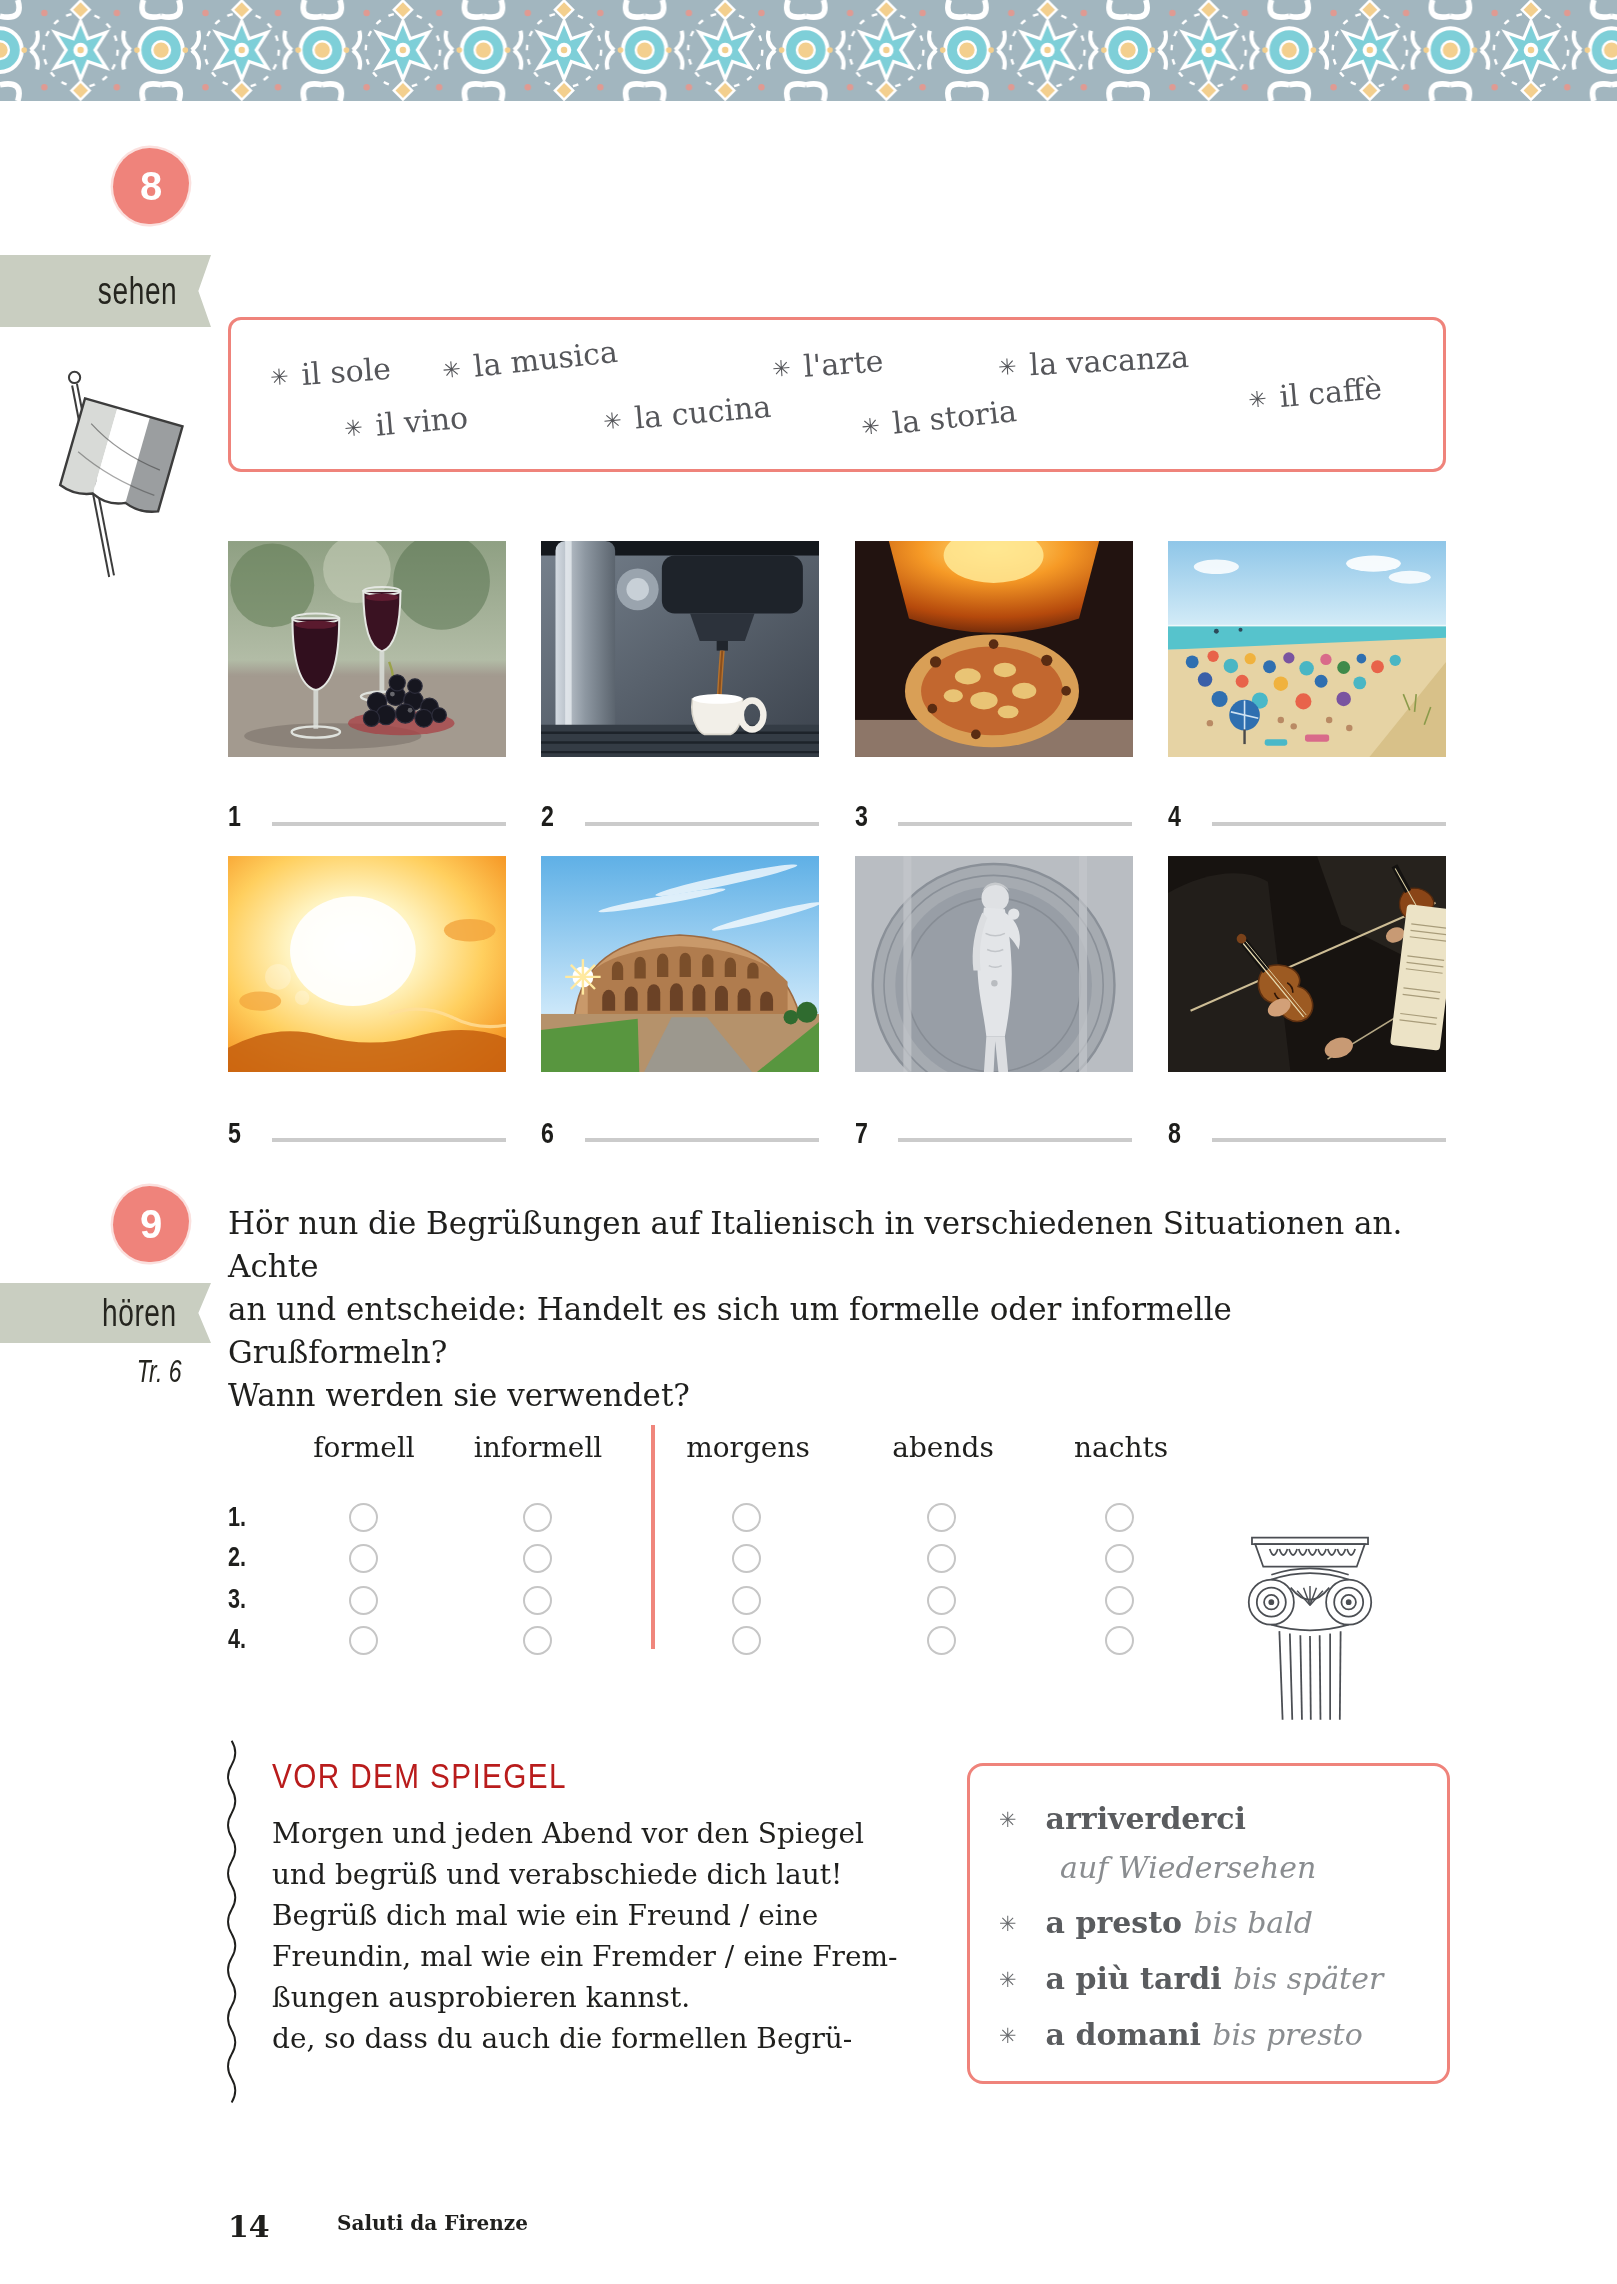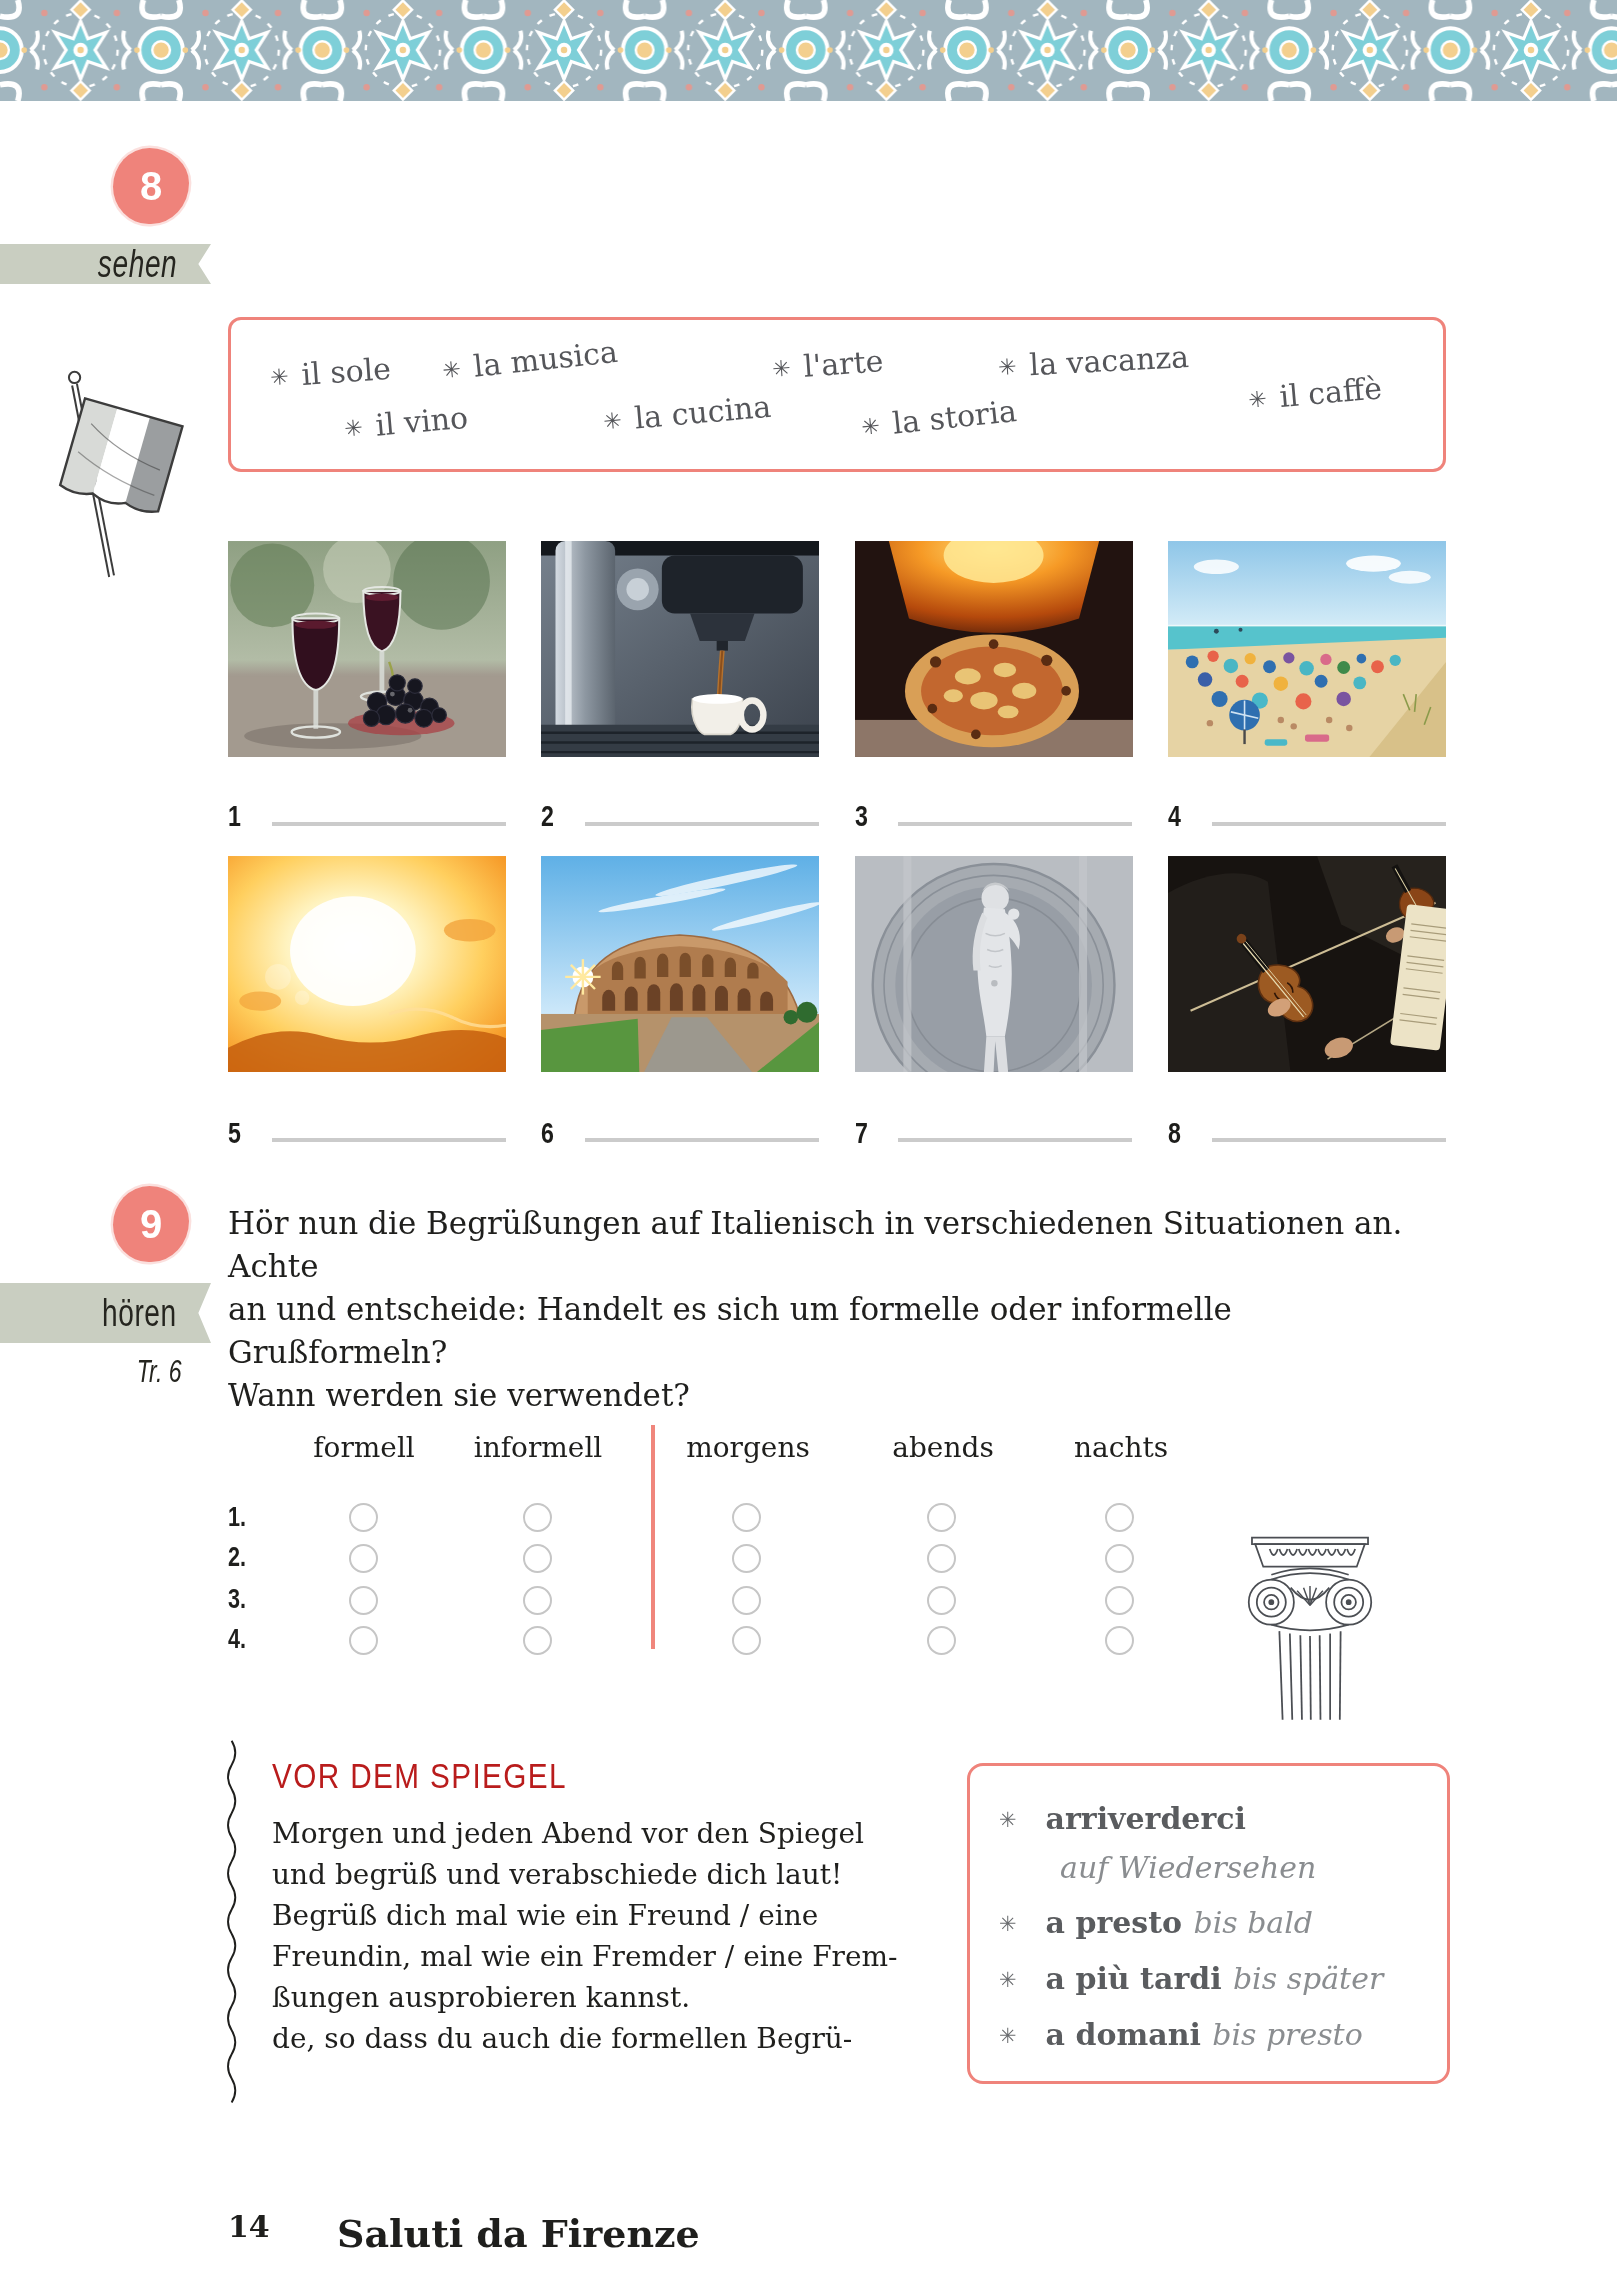--- a/index.html
+++ b/index.html
@@ -15,21 +15,21 @@
     border-radius:48% 52% 50% 47% / 51% 46% 54% 49%;
     display:flex;align-items:center;justify-content:center;
     font-family:"Liberation Sans",sans-serif;font-weight:bold;font-size:40px;
     box-shadow:0 0 0 2.4px rgba(239,131,123,.25);}
   .circle8{left:113px;top:148px;}
   .circle9{left:113px;top:1186px;}
 
   
   .ribbon{left:0;background:#c9cec1;display:flex;align-items:center;justify-content:flex-end;
     clip-path:polygon(0 0,100% 0,94% 50%,100% 100%,0 100%);padding-right:34px;box-sizing:border-box;}
-  .ribbon-sehen{top:244px;width:211px;height:40px;font-style:italic;}
+  .ribbon-sehen{top:255px;width:211px;height:72px;}
   .ribbon-hoeren{top:1283px;width:211px;height:60px;}
   .ribbon .lbl{display:inline-block;transform:scaleX(.72);transform-origin:right center;
     font-family:"Liberation Sans",sans-serif;font-size:39px;color:#25251f;letter-spacing:0.8px;}
   .track{left:103px;top:1353px;width:113px;text-align:center;font-style:italic;}
   .track .lbl{display:inline-block;transform:scaleX(.72);font-family:"Liberation Sans",sans-serif;
     font-size:32px;color:#25251f;}
 
   
   .intro{left:228px;width:1225px;font-size:31px;line-height:43px;}
   .intro8{top:158px;}
@@ -90,21 +90,21 @@
     border-radius:16px;box-sizing:border-box;}
   .phrase{position:absolute;left:29px;white-space:nowrap;font-size:30px;}
   .phrase .ast{font-family:"DejaVu Sans",sans-serif;font-size:21px;color:#6a6c6f;margin-right:29px;position:relative;top:-2.4px;}
   .phrase .it{font-weight:bold;color:#5a5c5f;}
   .phrase .de{font-style:italic;color:#8a8d90;margin-left:11.3px;}
   .p0{top:35px;} .p0b{top:84px;left:90px;} .p1{top:139px;} .p2{top:195px;} .p3{top:251px;}
   .p0b .de{margin-left:0;}
 
   
   .footer-num{left:228px;top:2209px;font-weight:bold;font-size:30px;}
-  .footer-chapter{left:337px;top:2211px;font-weight:bold;font-size:38px;}
+  .footer-chapter{left:337px;top:2211px;font-weight:bold;font-size:20px;}
 </style>
 </head>
 <body>
 
 <div class="page">
 
   <svg class="abs tile-band" viewBox="0 0 2008 125" preserveAspectRatio="none">
     <defs>
       <pattern id="tile" width="200" height="125" patternUnits="userSpaceOnUse">
         <rect width="200" height="125" fill="#a2b6bf"></rect>

